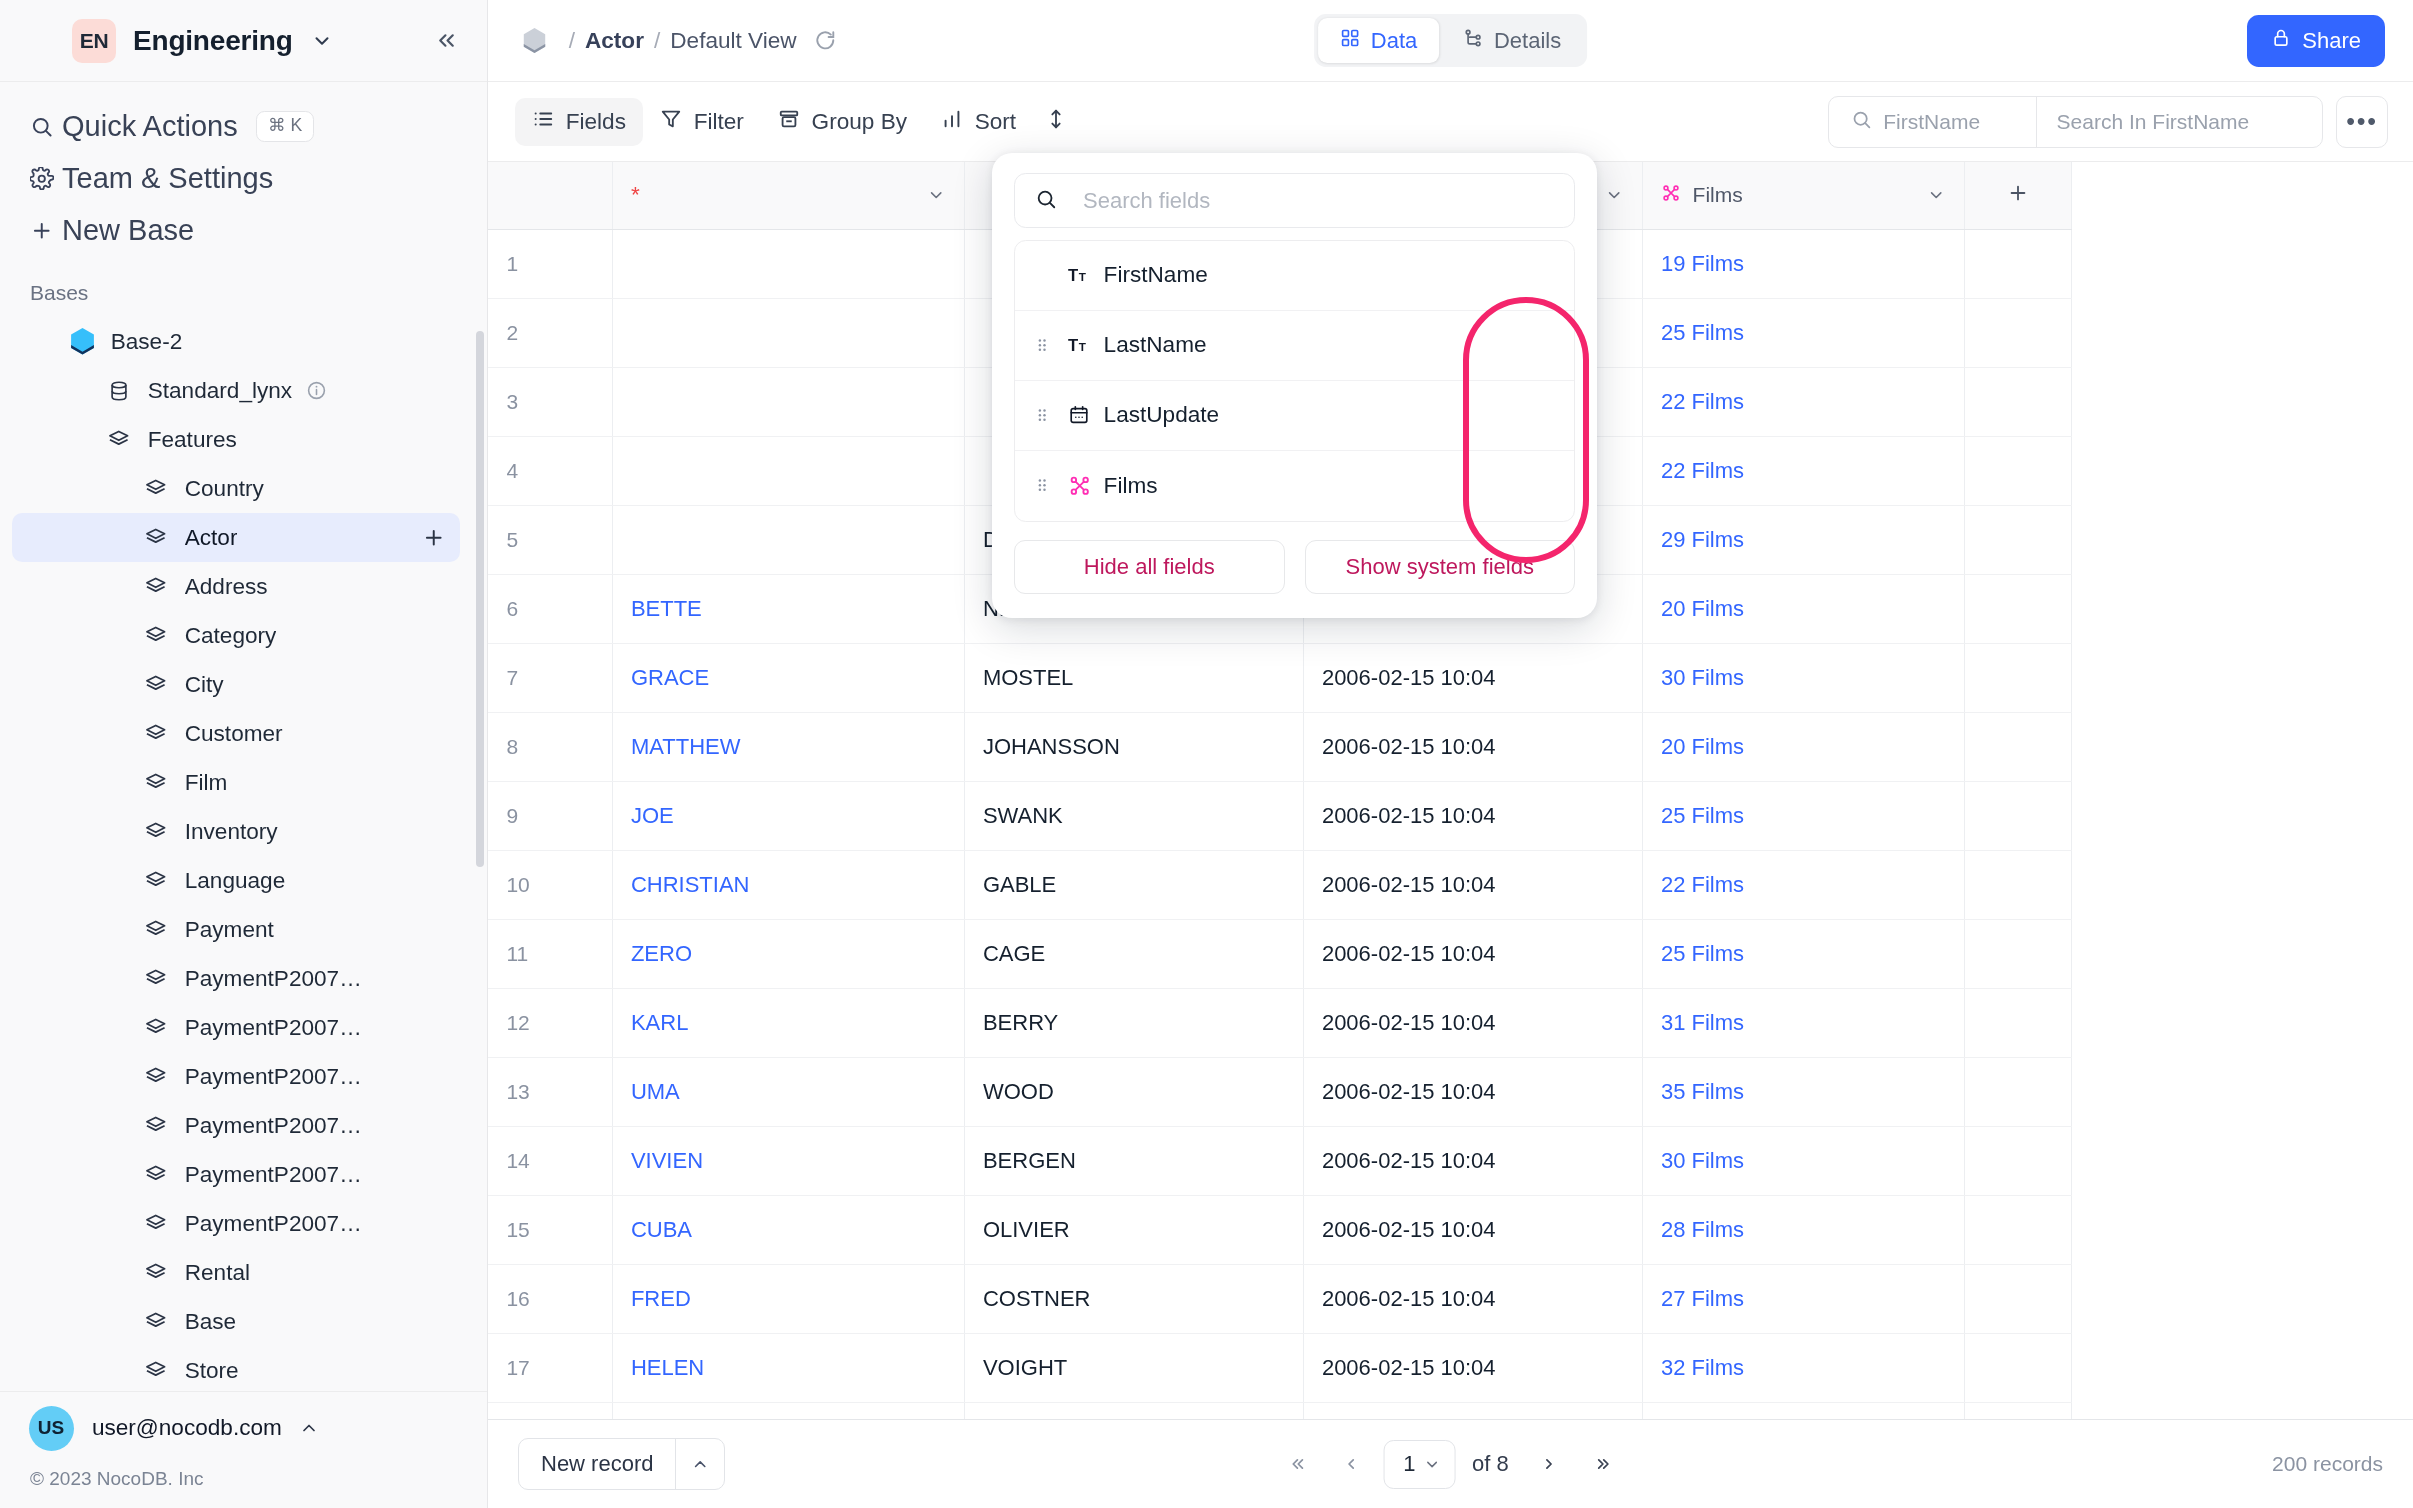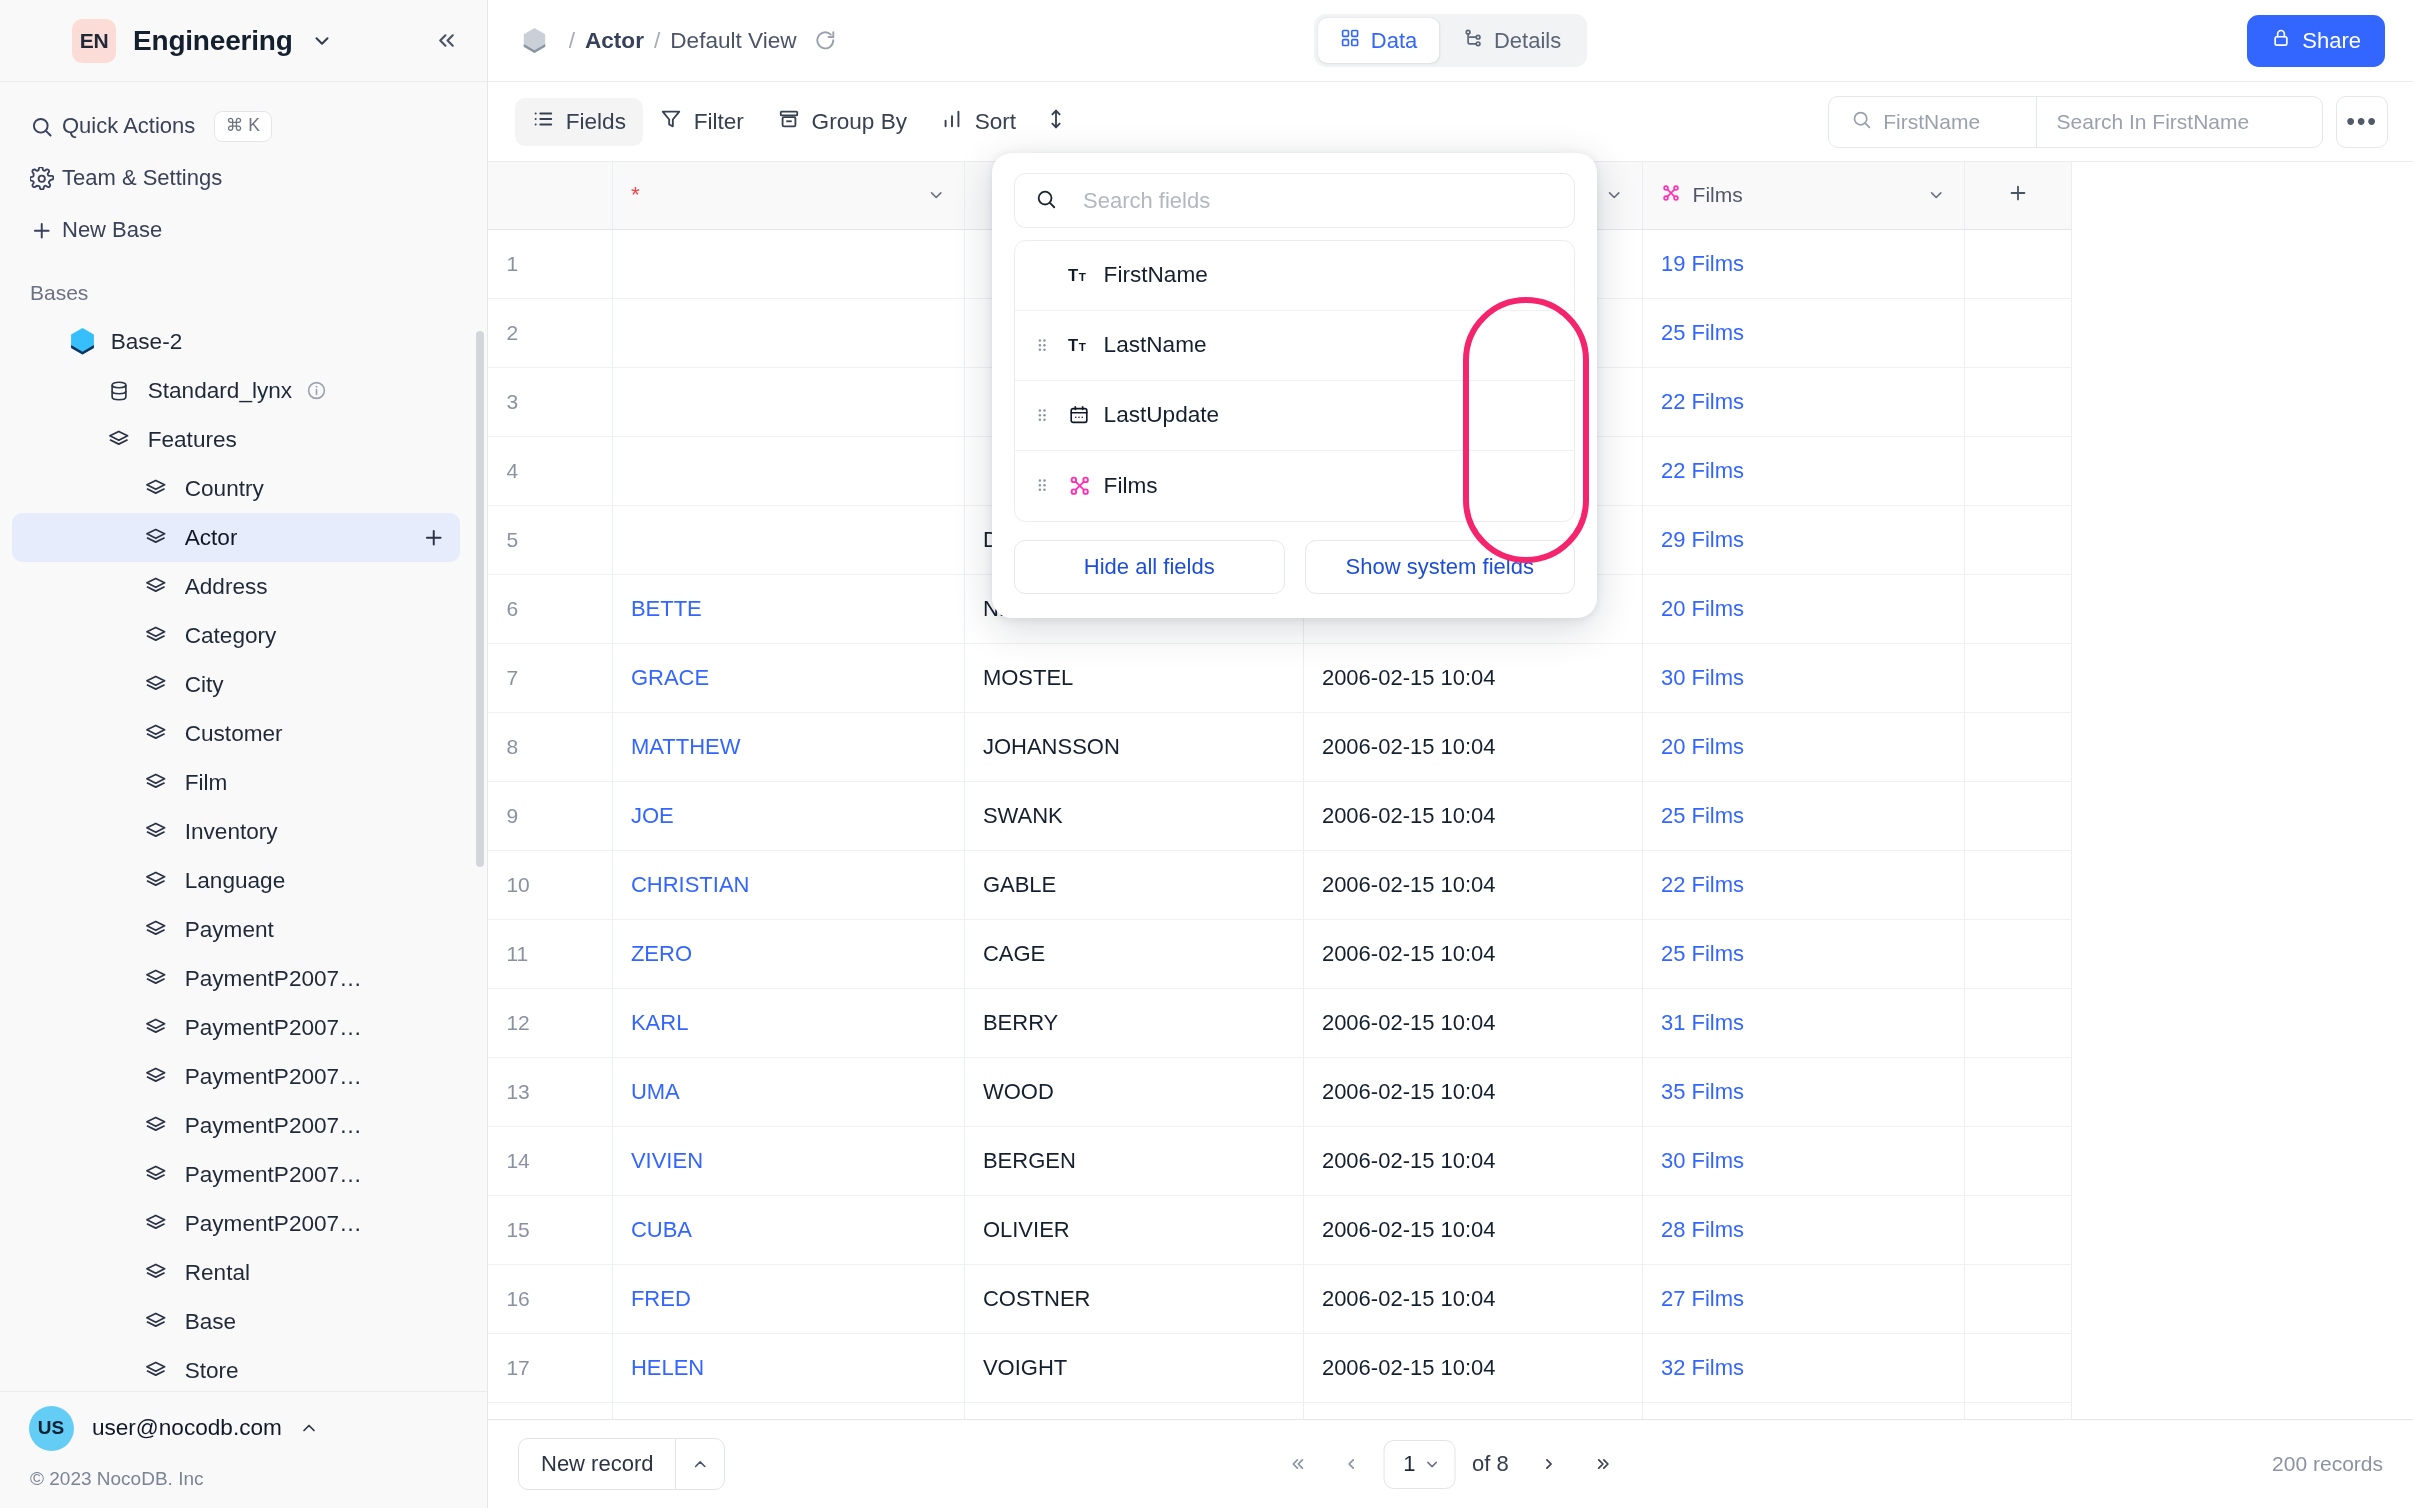--- a/index.html
+++ b/index.html
@@ -37,21 +37,21 @@
   }
   .chev-dn { margin-left: 18.4px; display: flex; align-items: center; }
   .sb-collapse { margin-left: auto; display: flex; align-items: center; }
 
   .sb-actions { padding: 18.4px 0 6.7px 0; }
   .sb-act {
     display: flex; align-items: center; height: 52px;
     padding: 0 30px; cursor: pointer;
   }
   .sb-act .ic { width: 32px; flex: none; display: flex; align-items: center; }
-  .sb-act .lbl { font-size: 22px; color: #394256; white-space: nowrap; }
+  .sb-act .lbl { font-size: 29px; color: #394256; white-space: nowrap; }
   .kbd {
     margin-left: 18.4px; border: 1.7px solid #e4e5e8; border-radius: 8.4px;
     padding: 2.5px 11px 4.2px; font-size: 17.6px; color: #6b7280; background: #fff;
     line-height: 1.25;
   }
   .sb-section-title {
     font-size: 21px; color: #6a7283; padding: 18.4px 0 11.7px 30px; font-weight: 400;
   }
 
   .tree { flex: 1; overflow: hidden; position: relative; padding-right: 11.7px; }
@@ -243,21 +243,21 @@
   .tog.light { background: #b8bff3; }
   .tog::after {
     content: ""; position: absolute; top: 2.5px; left: 23.5px;
     width: 21px; height: 21px; border-radius: 50%; background: #fff;
     box-shadow: 0 0.8px 1.7px rgba(0,0,0,.2);
   }
   .fp-foot { display: flex; gap: 20px; margin-top: 18.4px; }
   .fp-btn {
     flex: 1; height: 54px; border: 1.7px solid #e7e8ea; border-radius: 11px;
     display: flex; align-items: center; justify-content: center;
-    font-size: 22px; color: #1d4ed8; cursor: pointer; background: #fff;
+    font-size: 22px; color: #be185d; cursor: pointer; background: #fff;
   }
   .hl-ring {
     position: absolute; right: 8.4px; top: 144px;
     width: 126px; height: 266px; border: 6.7px solid #f4256c;
     border-radius: 65px; pointer-events: none; z-index: 50;
   }
 </style>
 </head>
 <body>
 

